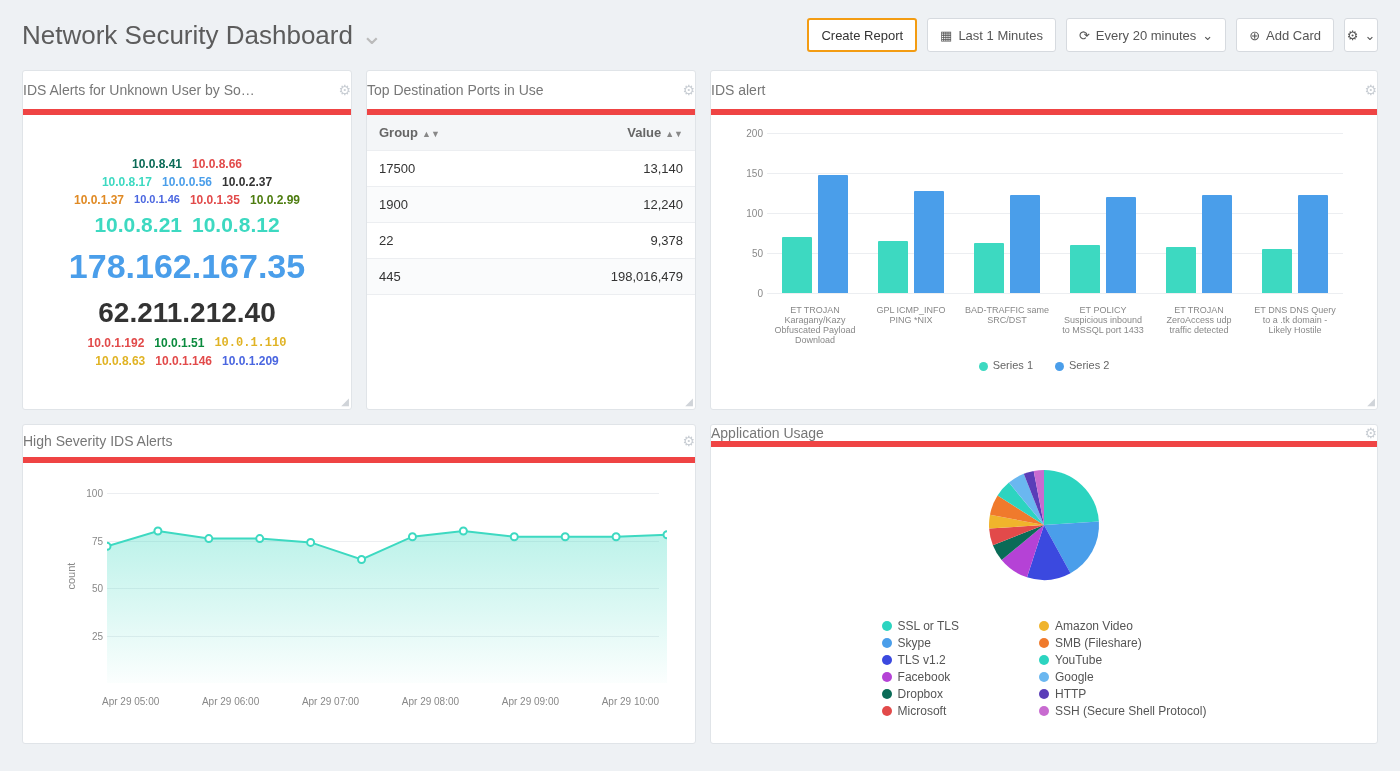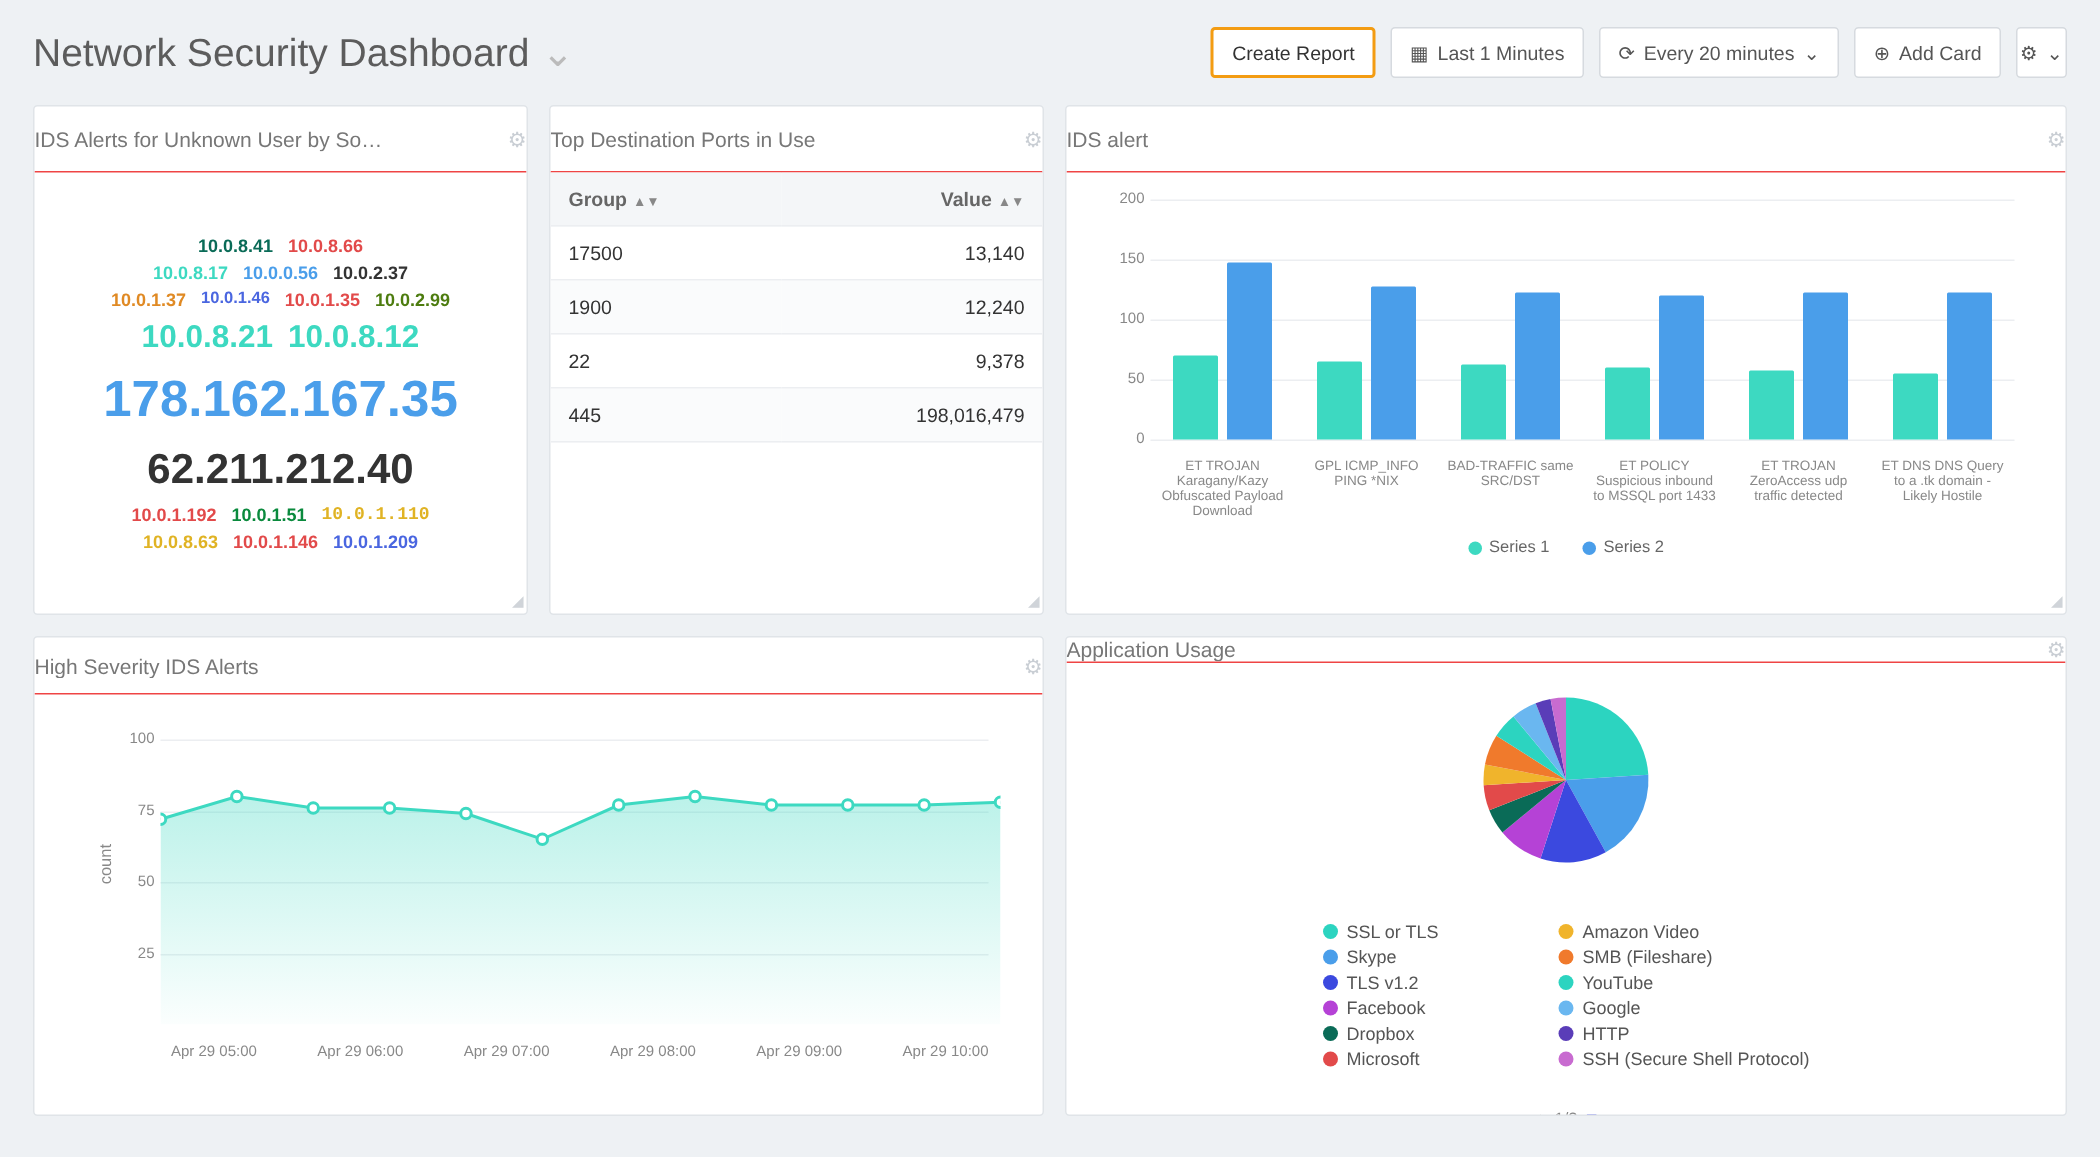--- a/index.html
+++ b/index.html
@@ -57,21 +57,21 @@
     display: flex;
     flex-direction: column;
     position: relative;
     overflow: hidden;
   }
   .card-head {
     height: 44px;
     padding: 0 0;
     display: flex;
     align-items: center;
-    border-bottom: 1px solid #ef4444;
+    border-bottom: 6px solid #ef4444;
     color:#777;
     font-size:14px;
   }
   .card-head .title { flex: 1; white-space: nowrap; overflow:hidden; text-overflow: ellipsis;}
   .gear-icon { color:#c9ced4; cursor:pointer; }
   .card-body { flex:1; padding:10px 14px; font-size:13px; position:relative; }
   .resize-handle { position:absolute; right:2px; bottom:2px; color:#d0d4d9; font-size:10px; cursor:nwse-resize;}
   
   .wordcloud { text-align:center; padding-top:30px; line-height:1.5;}
   .wc-row { display:flex; justify-content:center; gap:10px; flex-wrap:wrap;}
@@ -95,21 +95,21 @@
   .bar.s2 { background:#4a9eea;}
   .bar-cat-labels { position:absolute; left:42px; right:20px; bottom:30px; display:flex;}
   .bar-cat-labels > div { flex:1; text-align:center; font-size:9px; color:#888; padding:0 4px;}
   .legend { position:absolute; left:0; right:0; bottom:4px; display:flex; justify-content:center; gap:22px; font-size:11px; color:#666;}
   .legend .dot { display:inline-block; width:9px; height:9px; border-radius:50%; margin-right:5px; vertical-align:middle;}
   
   .area-chart { position:relative; height:260px; padding-left:54px; padding-right:12px; padding-top:10px;}
   .area-grid { position:absolute; left:70px; right:22px; top:20px; bottom:46px;}
   .area-y-label { position:absolute; left:-30px; width:26px; text-align:right; font-size:10px; color:#888; transform:translateY(-50%);}
   .area-axis-title { position:absolute; left:28px; top:50%; transform:rotate(-90deg) translateX(50%); transform-origin:left top; font-size:11px; color:#888;}
-  .x-labels { position:absolute; left:77px; right:22px; bottom:26px; display:flex; justify-content:space-between; font-size:10px; color:#888;}
+  .x-labels { position:absolute; left:65px; right:22px; bottom:26px; display:flex; justify-content:space-between; font-size:10px; color:#888;}
   
   .pie-wrap { display:flex; flex-direction:column; align-items:center; padding-top:8px;gap:20px;}
   .pie-legend { display:flex; gap:80px; margin-top:14px; font-size:12px; color:#555;}
   .pie-legend-col > div { display:flex; align-items:center; gap:6px; margin-bottom:3px;}
   .pie-legend .sw { width:10px; height:10px; border-radius:50%; flex-shrink:0;}
   .pager { display:flex; align-items:center; gap:4px; color:#888; font-size:11px; margin-top:4px;}
   svg { display:block; }
 </style>
 </head>
 <body>

